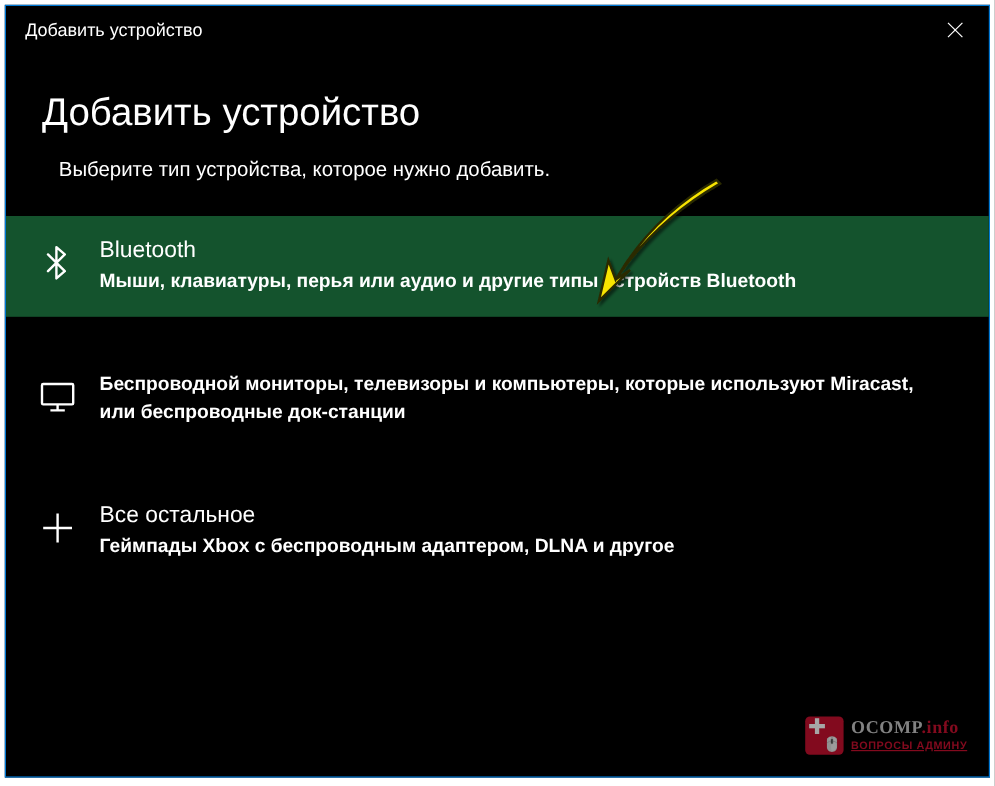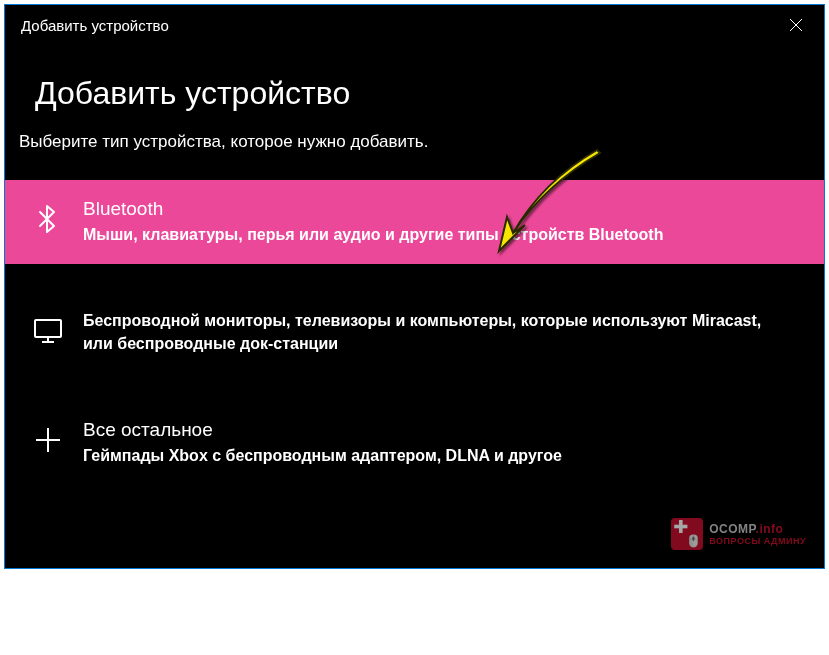--- a/index.html
+++ b/index.html
@@ -12,21 +12,21 @@
       font-family: 'Segoe UI', Tahoma, Geneva, Verdana, sans-serif;
       width: 829px;
       height: 655px;
       position: relative;
     }
     .dialog {
       position: absolute;
       top: 4px;
       left: 4px;
       width: 821px;
-      height: 565px;
+      height: 644px;
       background: #000000;
       border: 1px solid #0078d4;
       color: #ffffff;
       display: flex;
       flex-direction: column;
     }
     .titlebar {
       display: flex;
       justify-content: space-between;
       align-items: center;
@@ -56,32 +56,32 @@
     }
     .heading {
       font-size: 32px;
       font-weight: 400;
       padding: 0 30px;
       margin-bottom: 20px;
       color: #ffffff;
     }
     .subtitle {
       font-size: 17px;
-      padding: 0 14px;
+      padding: 0 44px;
       margin-bottom: 28px;
       color: #ffffff;
     }
     .device-option {
       display: flex;
       align-items: flex-start;
       padding: 18px 30px 18px 26px;
       cursor: pointer;
     }
     .device-option.highlighted {
-      background: #ec4899;
+      background: #14532d;
     }
     .device-icon {
       width: 34px;
       height: 34px;
       display: flex;
       align-items: center;
       justify-content: center;
       margin-right: 18px;
       flex-shrink: 0;
       margin-top: 4px;
@@ -143,34 +143,36 @@
       bottom: 2px;
       right: 2px;
       font-size: 12px;
     }
     .badge-text {
       display: flex;
       flex-direction: column;
       line-height: 1;
     }
     .badge-line1 {
-      font-size: 12px;
+      font-size: 15px;
       font-weight: 700;
       color: #c8c8c8;
       letter-spacing: 0.5px;
+      font-family: Liberation Serif, serif;
     }
     .badge-line1 .info {
       color: #c8102e;
     }
     .badge-line2 {
       font-size: 9px;
       color: #c8102e;
       font-weight: 700;
       letter-spacing: 0.5px;
       margin-top: 2px;
+      text-decoration: underline;
     }
   </style>
 </head>
 <body>
 
 <div class="dialog">
 
   <div class="titlebar">
     <span class="titlebar-text">Добавить устройство</span>
     <div class="close-btn">

